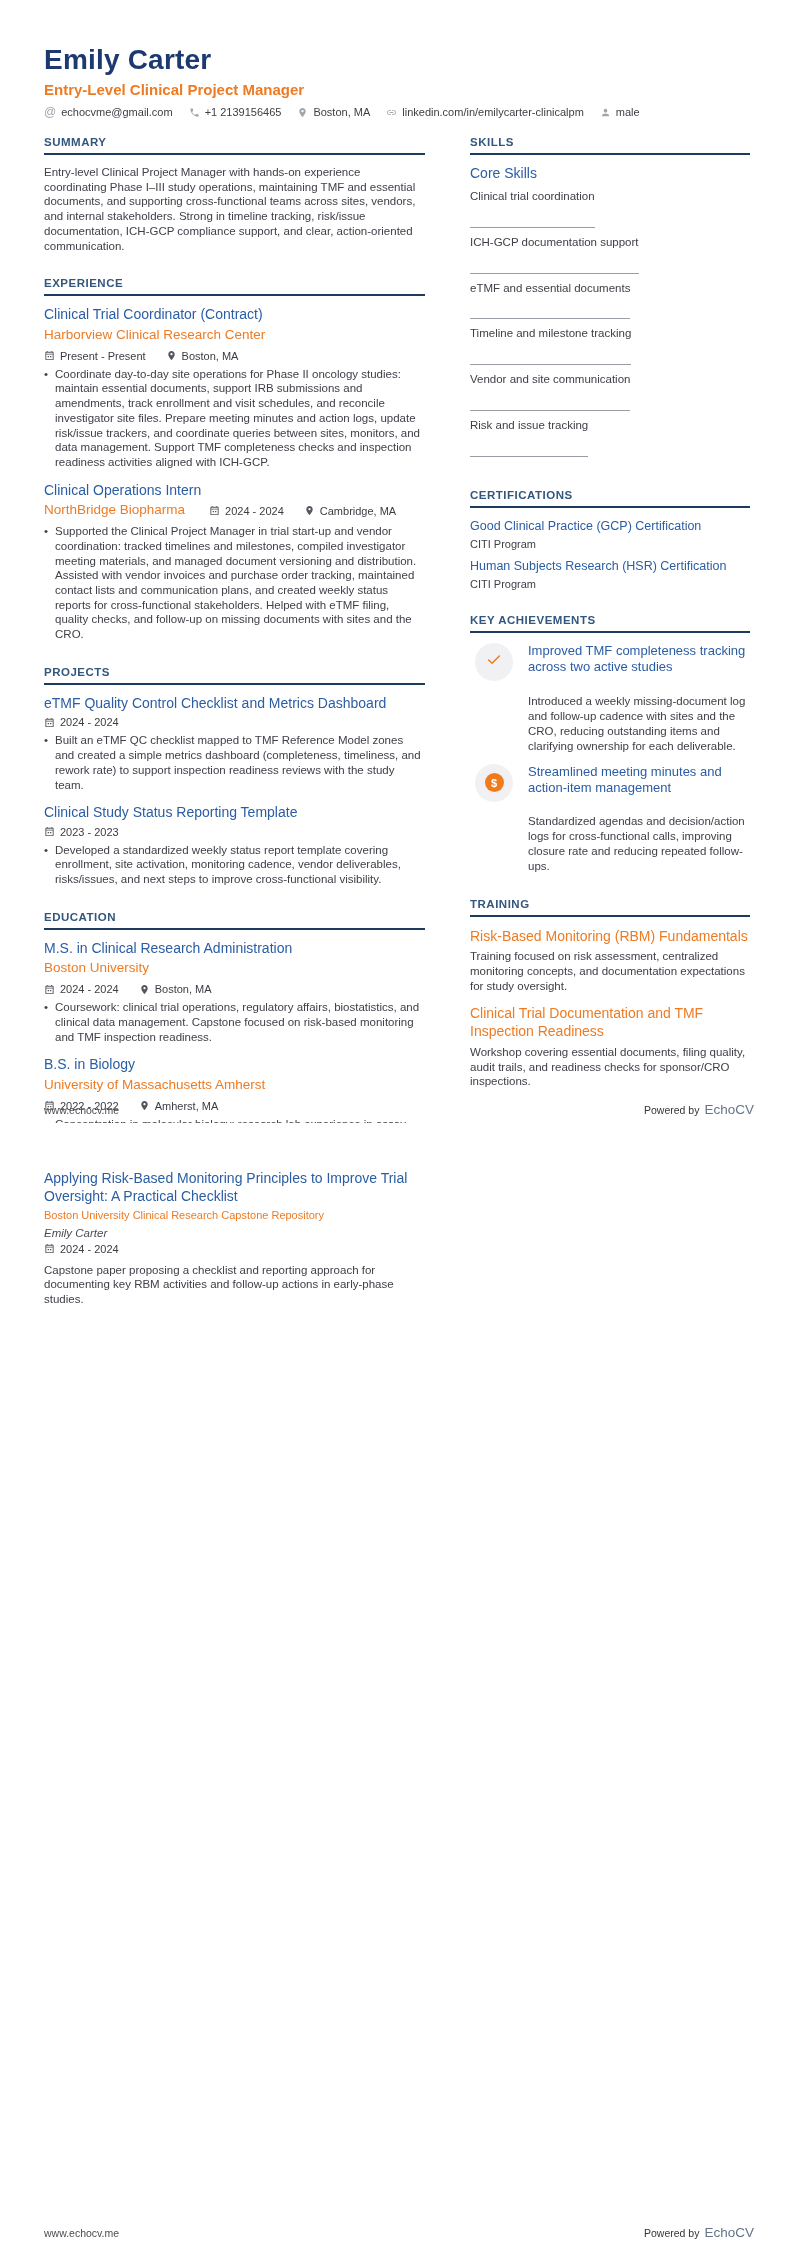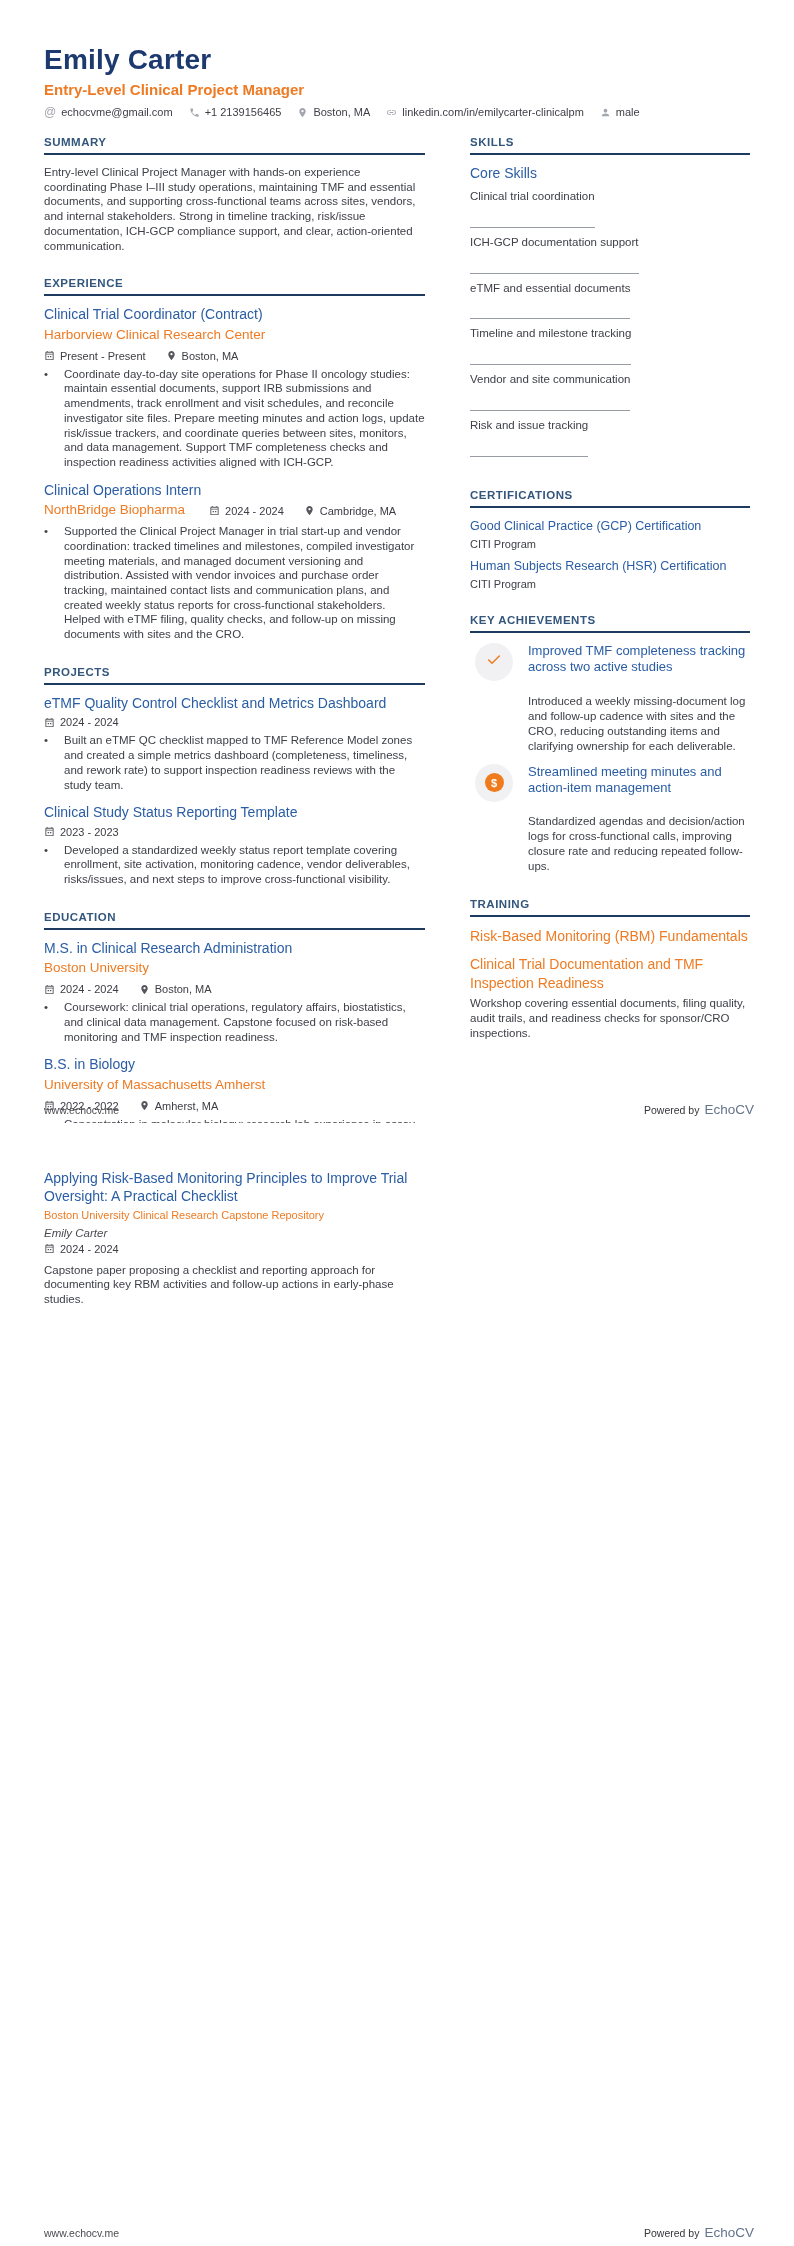--- a/index.html
+++ b/index.html
@@ -43,21 +43,21 @@
   .body-text { font-size:11.5px; line-height:1.28; color:#3f4149; }
   .entry-title { font-size:14px; font-weight:500; color:#2a5da4; line-height:1.25; }
   .entry-company { font-size:13.5px; font-weight:500; color:#ee7b23; margin-top:3px; line-height:1.25; }
   .meta-row { display:flex; gap:20px; margin-top:6px; margin-bottom:4px; font-size:11px; color:#3c3c44; }
   .meta-item { display:flex; align-items:center; gap:5px; }
   .micon { color:#55565e; display:inline-flex; }
   .micon svg { display:block; }
   .inline-head { display:flex; align-items:center; gap:24px; margin-top:3px; }
   .inline-head .meta-row { margin:0; }
 
-  .bullet { display:flex; gap:16px; margin-top:5px; }
+  .bullet { display:flex; gap:7px; margin-top:5px; }
   .bullet .dot { flex:none; font-size:11.5px; line-height:1.28; color:#3f4149; }
   .bullet .dot::before { content:"•"; }
 
   .entry { margin-bottom:12px; }
   .entry:last-child { margin-bottom:0; }
 
   
   .skills-group-title { font-size:14px; font-weight:500; color:#2a5da4; margin-bottom:9px; }
   .skill-line { line-height:0; }
   .skill {
@@ -378,20 +378,21 @@
               <div class="achv-title">Streamlined meeting minutes and action-item management</div>
               <div class="achv-text">Standardized agendas and decision/action logs for cross-functional calls, improving closure rate and reducing repeated follow-ups.</div>
             </div>
           </div>
         </div>
 
         <div class="section">
           <div class="sec-head">TRAINING</div>
           <div class="training-item">
             <div class="training-title">Risk-Based Monitoring (RBM) Fundamentals</div>
+            <div class="training-text">Training focused on risk assessment, centralized monitoring concepts, and documentation expectations for study oversight.</div>
           </div>
           <div class="training-item">
             <div class="training-title">Clinical Trial Documentation and TMF Inspection Readiness</div>
             <div class="training-text">Workshop covering essential documents, filing quality, audit trails, and readiness checks for sponsor/CRO inspections.</div>
           </div>
         </div>
 
       </div>
     </div>
   </div>

